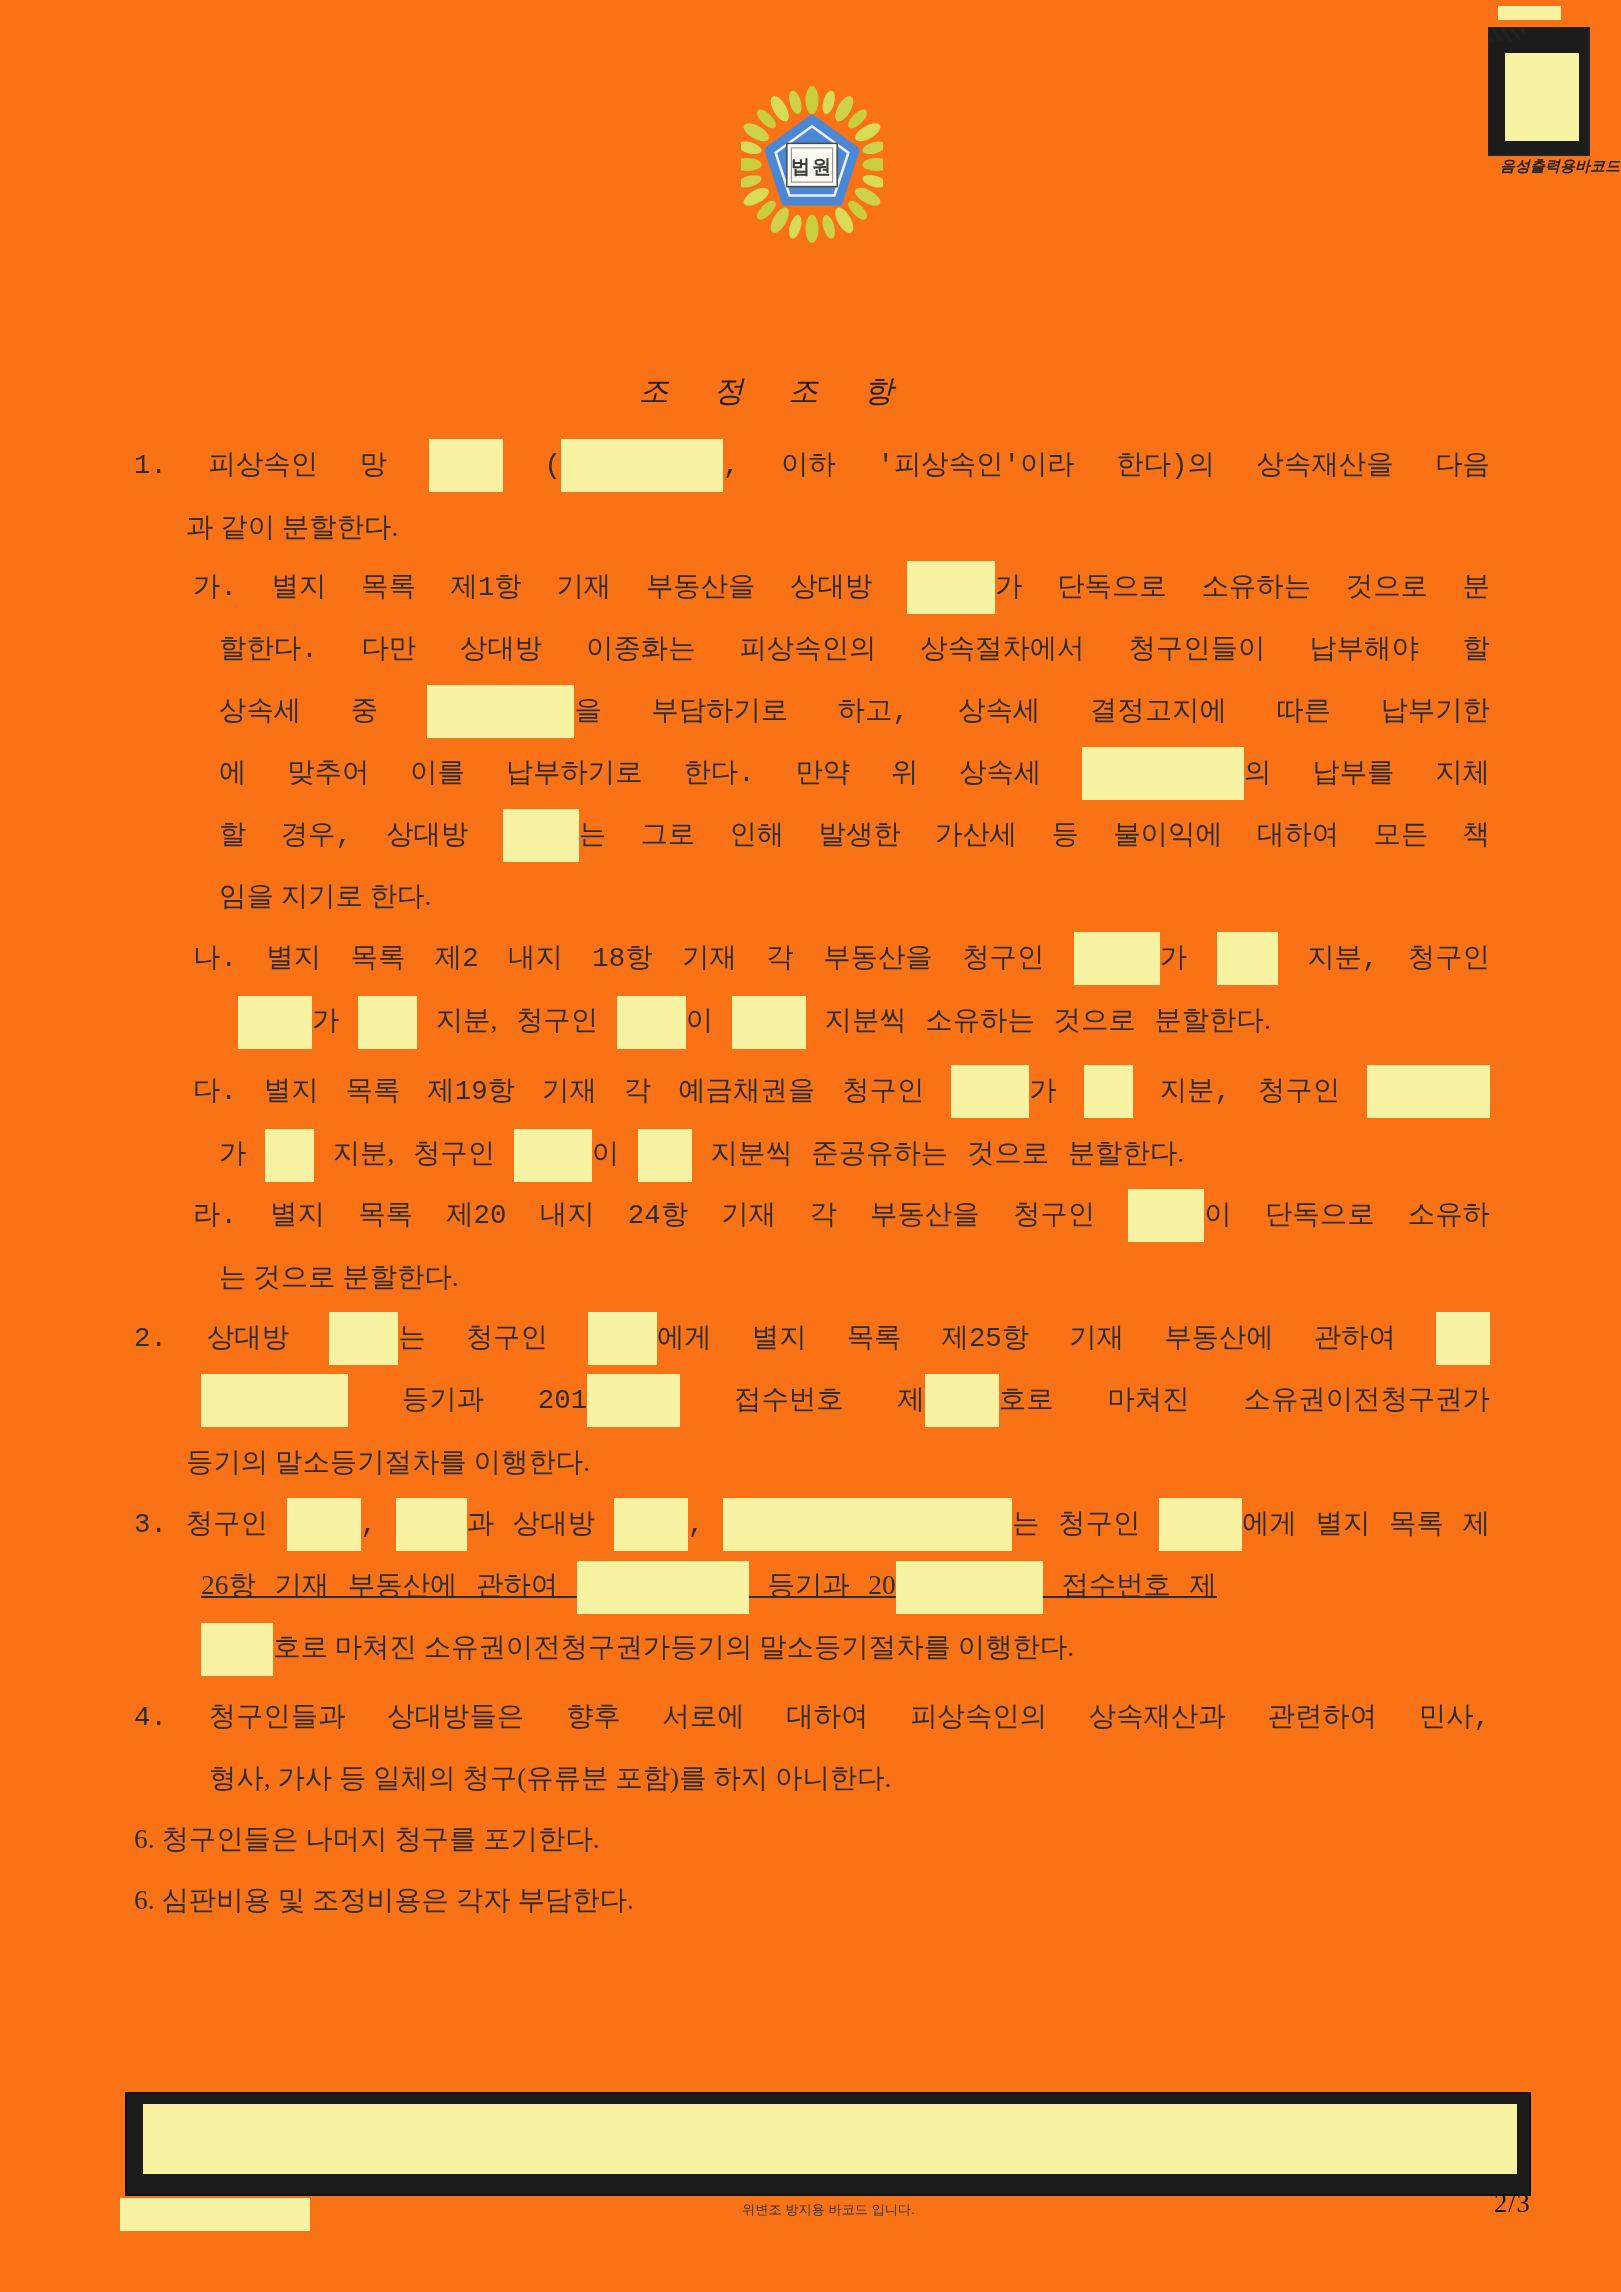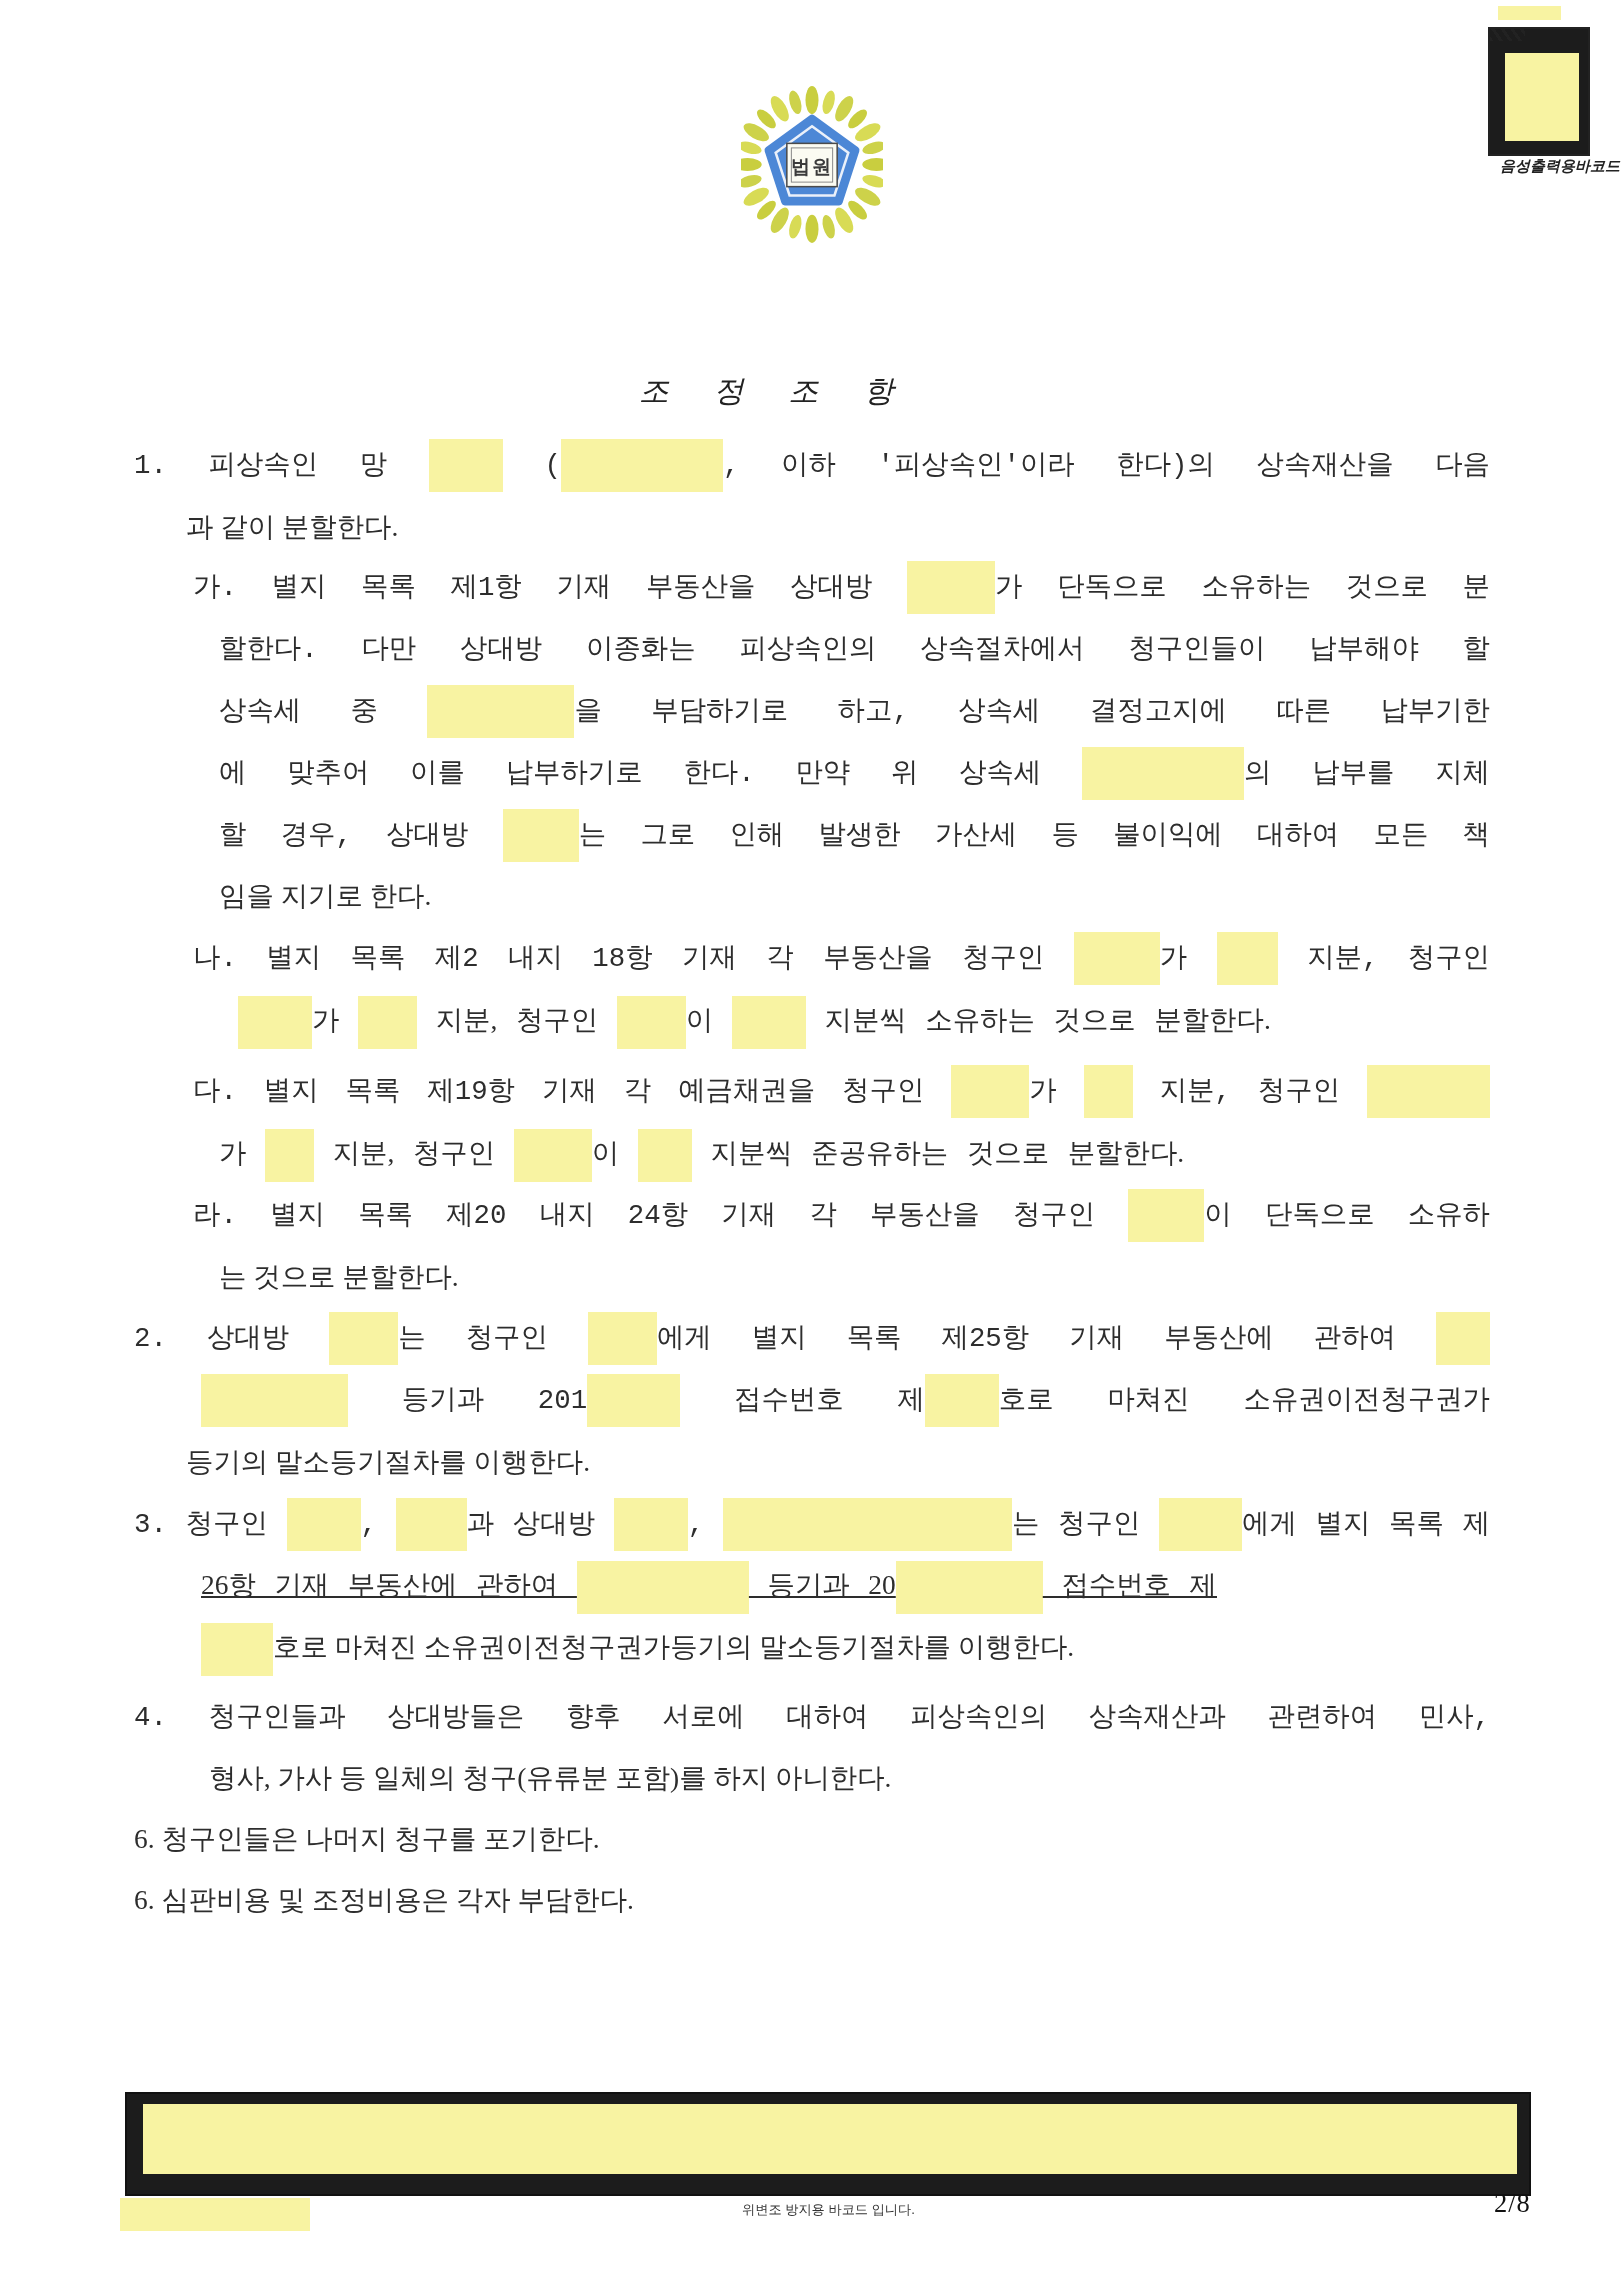--- a/index.html
+++ b/index.html
@@ -1,17 +1,17 @@
 <!DOCTYPE html>
 <html><head>
 <meta charset="utf-8">
 <style>
   html,body{margin:0;padding:0;background:#888;}
   #page{
-    position:relative; width:1621px; height:2293px; background:#ffffff;
+    position:relative; width:1621px; height:2293px; background:#f97316;
     overflow:hidden; font-family:"Liberation Serif", serif; color:#2e2e2e;
   }
   
   .doc-title{
     position:absolute; font-size:30px; color:#222; letter-spacing:6.9px;
     word-spacing:23.5px; white-space:nowrap;
   }
   
   .tline{
     position:absolute; font-size:27.4px; line-height:53px; height:53px;
@@ -155,16 +155,16 @@
       <div class="tline" style="top: 1874px; left: 134px;">6. 심판비용 및 조정비용은 각자 부담한다.</div>
     </div>
 
   <div class="bstrip-wrap">
     <div class="noise-fill-lg"></div>
     <div class="bstrip-border"></div>
     <div class="bstrip-yellow"></div>
   </div>
   <div class="footer-yellow"></div>
   <div class="footer-caption">위변조 방지용 바코드 입니다.</div>
-  <div class="page-number">2/8</div>
+  <div class="page-number">2/3</div>
 
 </div>
 
 
 </body></html>

